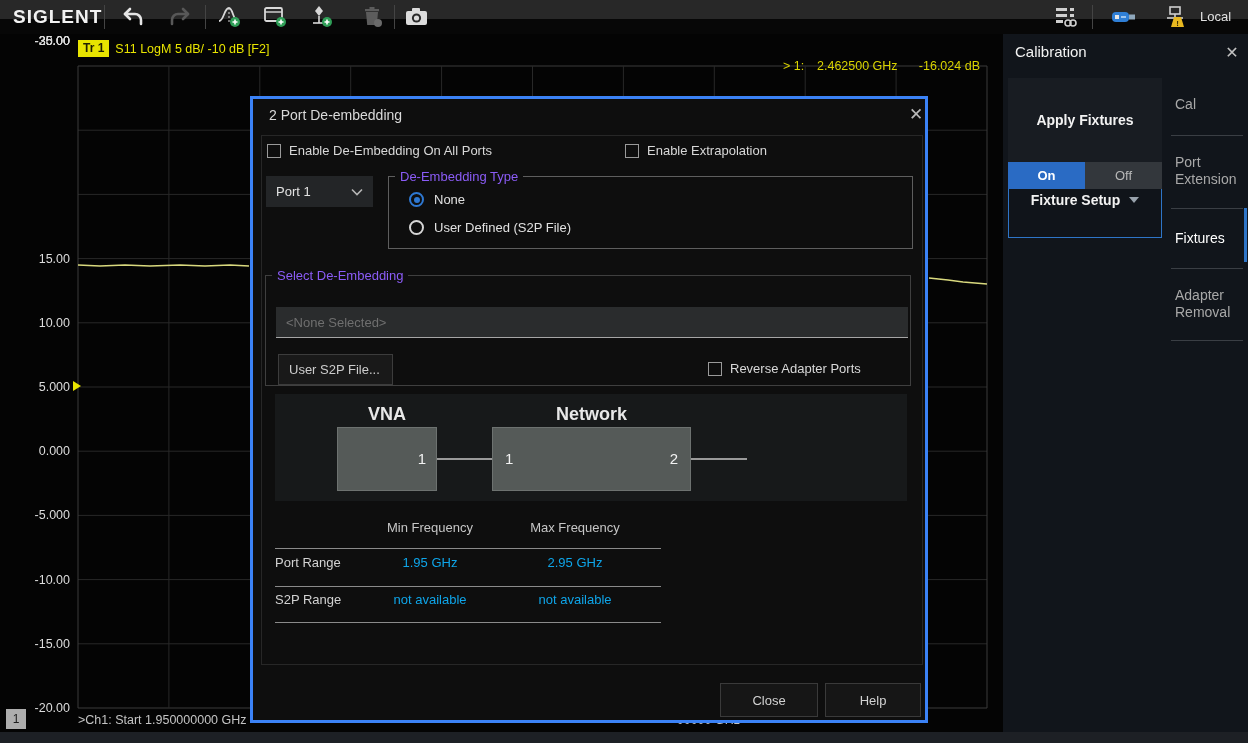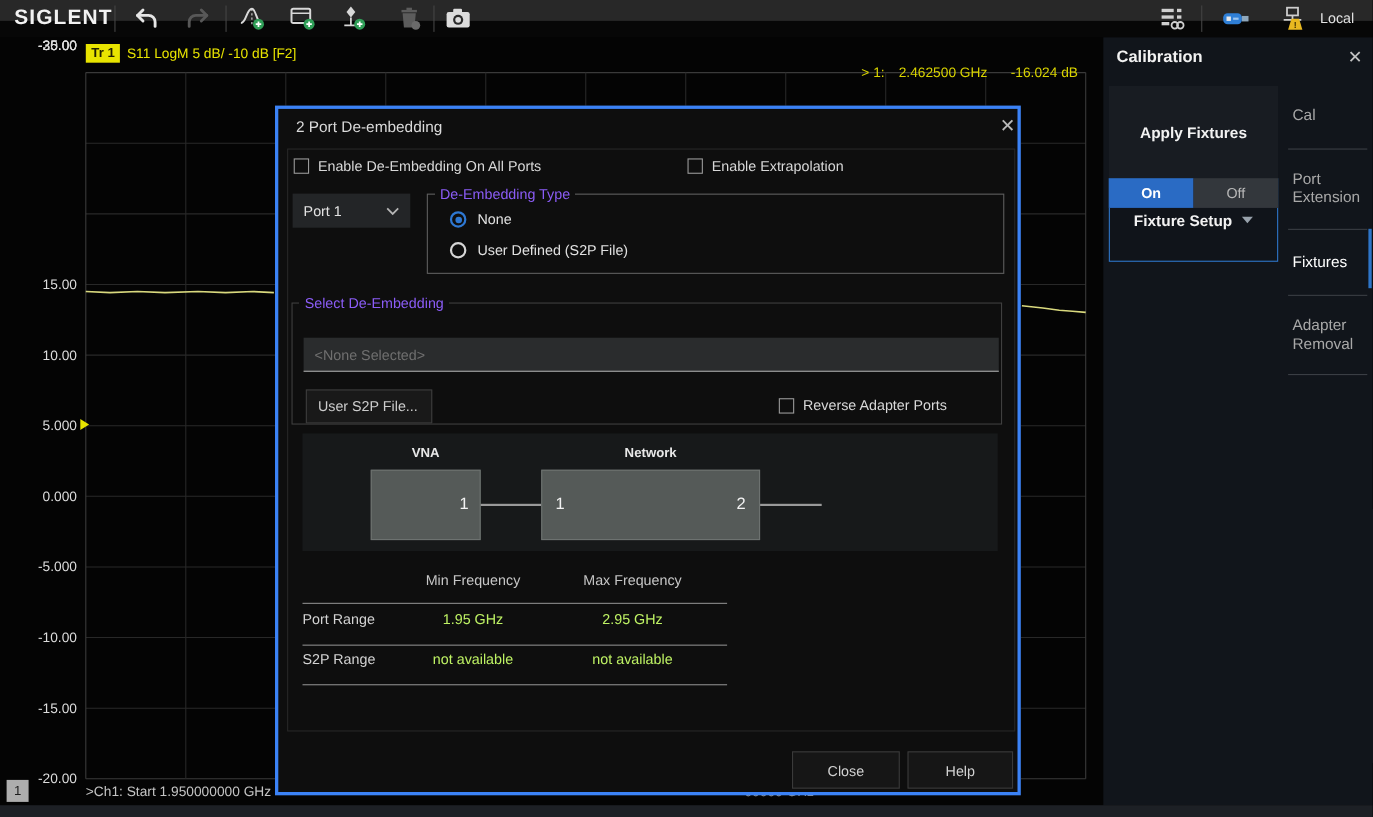--- a/index.html
+++ b/index.html
@@ -59,33 +59,33 @@
     border-radius:50%; background:#2e78d2; }
   .radio-label { font-size:13px; color:#e0e0e0; }
   #select-group { left:12px; top:169px; width:646px; height:118px; border-color:#3f3f3f; }
   #none-field { position:absolute; left:10px; top:24px; width:632px; height:31px; background:#2a2c2d;
     border-bottom:1px solid #a6a6a6; display:flex; align-items:center; padding:0 10px;
     font-size:13px; color:#6f6f6f; }
   #s2p-btn { position:absolute; left:12px; top:71px; width:115px; height:31px; background:#191919;
     border:1px solid #3c3c3c; color:#cccccc; font-size:13px; display:flex; align-items:center; padding:0 10px; }
   #reverse-cb { left:442px; top:78px; }
   #diagram { position:absolute; left:22px; top:295px; width:632px; height:107px; background:#17191a; }
-  .dgm-label { position:absolute; top:10px; font-size:12px; font-weight:bold; color:#e8e8e8; text-align:center; }
+  .dgm-label { position:absolute; top:10px; font-size:18px; font-weight:bold; color:#e8e8e8; text-align:center; }
   .dgm-box { position:absolute; background:#555a58; border:1px solid #6d7270; color:#f2f2f2; font-size:15px; }
   .dgm-line { position:absolute; top:64px; height:2px; background:#9a9a9a; }
   .tbl-label { position:absolute; left:22px; width:110px; font-size:13px; color:#d2d2d2; }
-  .tbl-cell { position:absolute; width:140px; text-align:center; font-size:13px; color:#bef264; }
+  .tbl-cell { position:absolute; width:140px; text-align:center; font-size:13px; color:#0ea5e9; }
   .tbl-head { color:#c6c6c6; }
   .tbl-rule { position:absolute; left:22px; width:386px; height:1px; background:#8a8a8a; }
   .dlg-btn { position:absolute; top:584px; height:34px; background:#161616; border:1px solid #3a3a3a;
     color:#d2d2d2; font-size:13px; display:flex; align-items:center; justify-content:center; }
 
   
   #sidebar { position:absolute; left:1003px; top:34px; width:245px; height:698px; background:#11151b; z-index:10; }
-  #sb-title { position:absolute; left:12px; top:9px; font-size:15px; font-weight:bold; color:#f2f2f2; }
+  #sb-title { position:absolute; left:12px; top:9px; font-size:15px; font-weight:normal; color:#f2f2f2; }
   #sb-close { position:absolute; left:219px; top:8px; width:20px; height:20px; color:#c2c2c2; font-size:16px;
               display:flex; align-items:center; justify-content:center; }
   #apply-block { position:absolute; left:5px; top:44px; width:154px; height:111px; background:#181c22; }
   #apply-label { position:absolute; left:0; top:0; width:154px; height:84px; display:flex; align-items:center;
     justify-content:center; font-size:14px; font-weight:bold; color:#f2f2f2; }
   .tgl { position:absolute; top:84px; width:77px; height:27px; display:flex; align-items:center;
     justify-content:center; font-size:13px; }
   #tgl-on { left:0; background:#2a6bc4; color:#fff; font-weight:bold; }
   #tgl-off { left:77px; background:#33373c; color:#b8b8b8; }
   #fixture-setup { position:absolute; left:5px; top:128px; width:154px; height:76px; background:#10141a;

